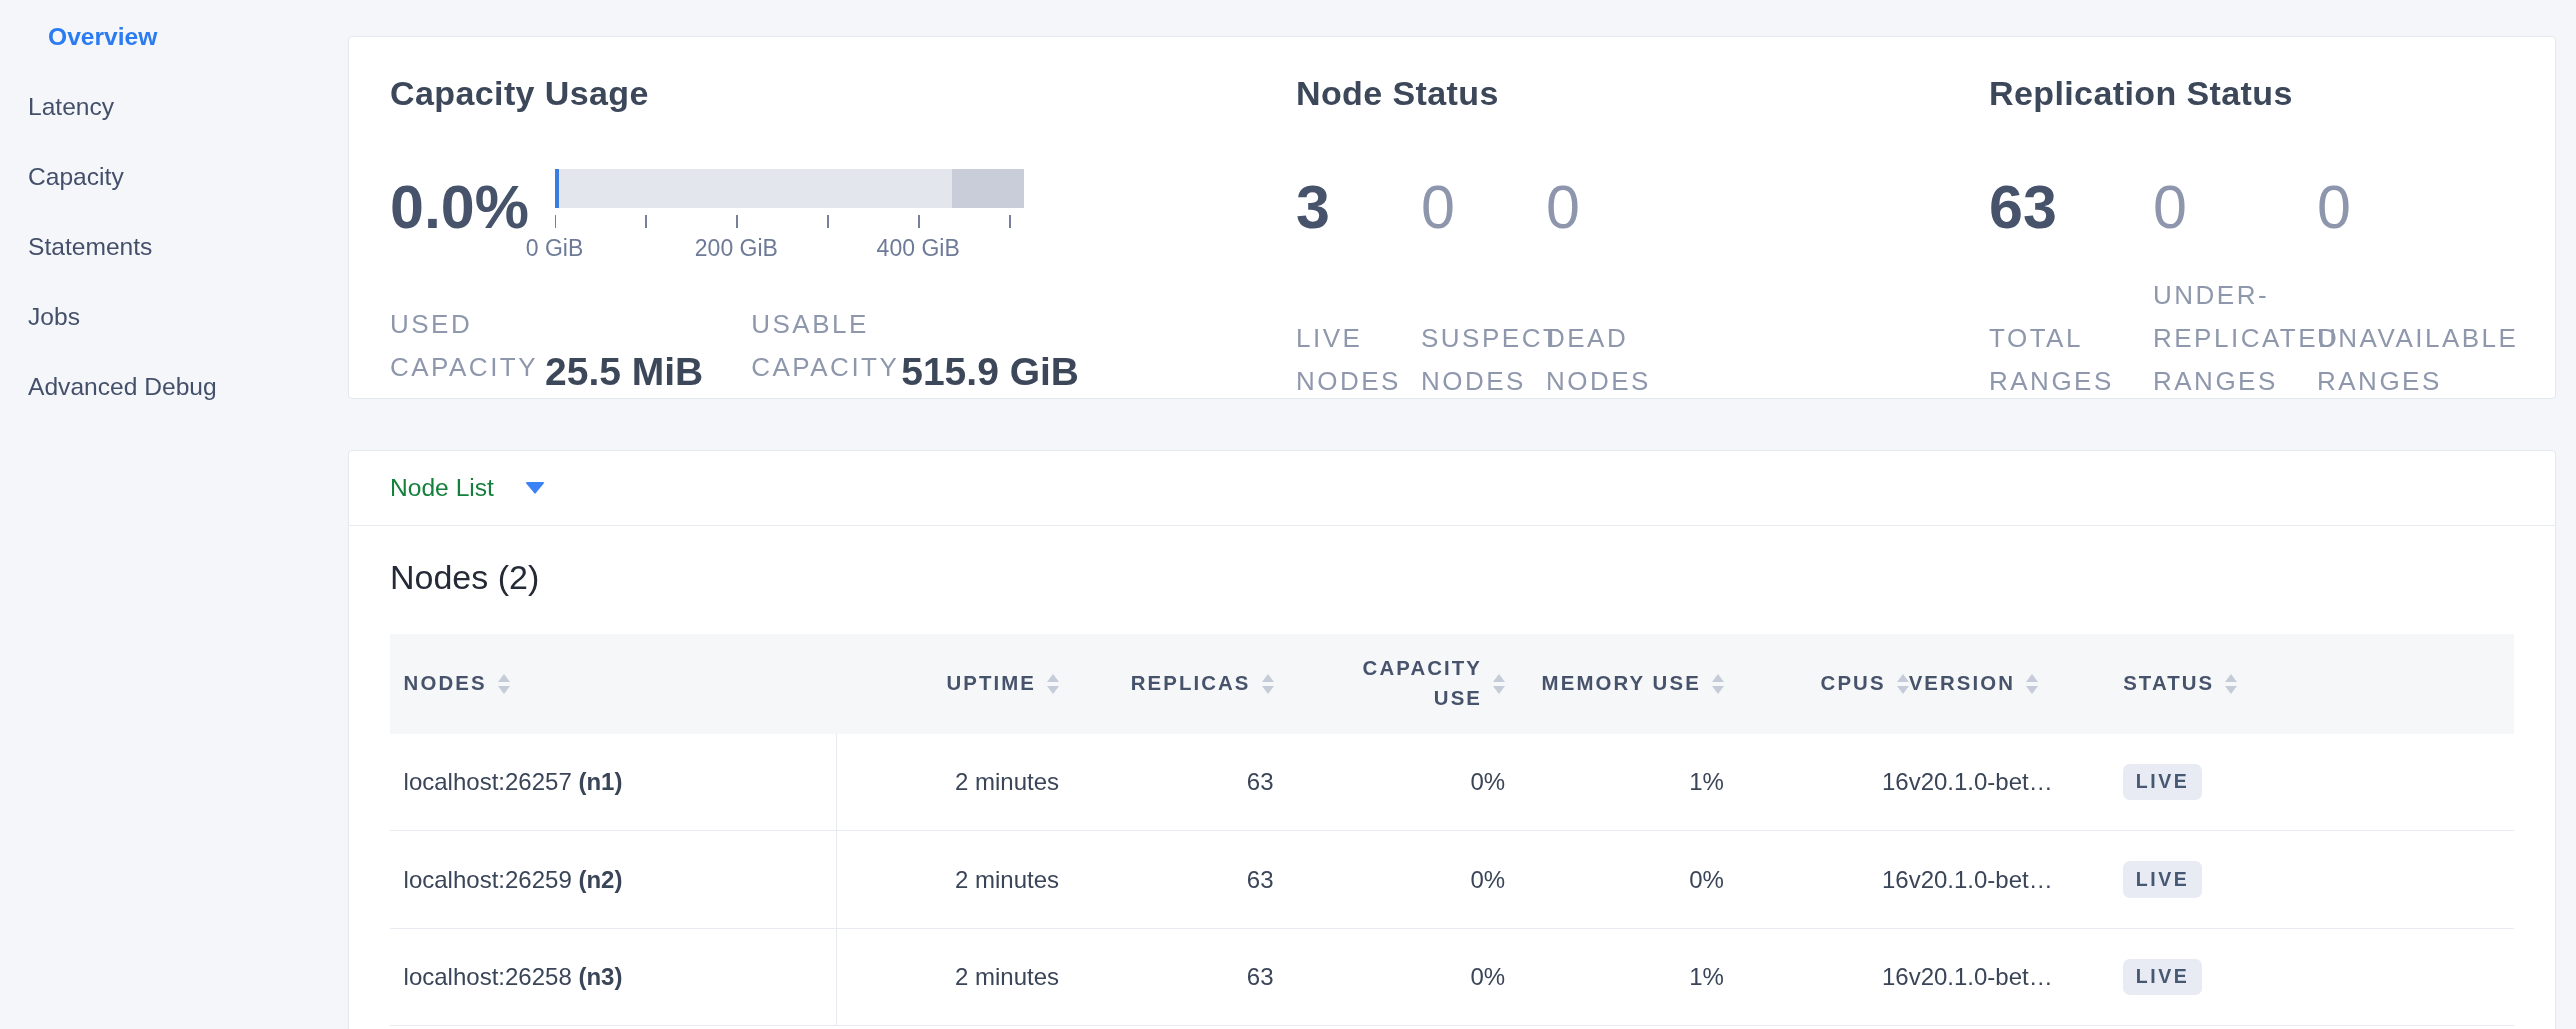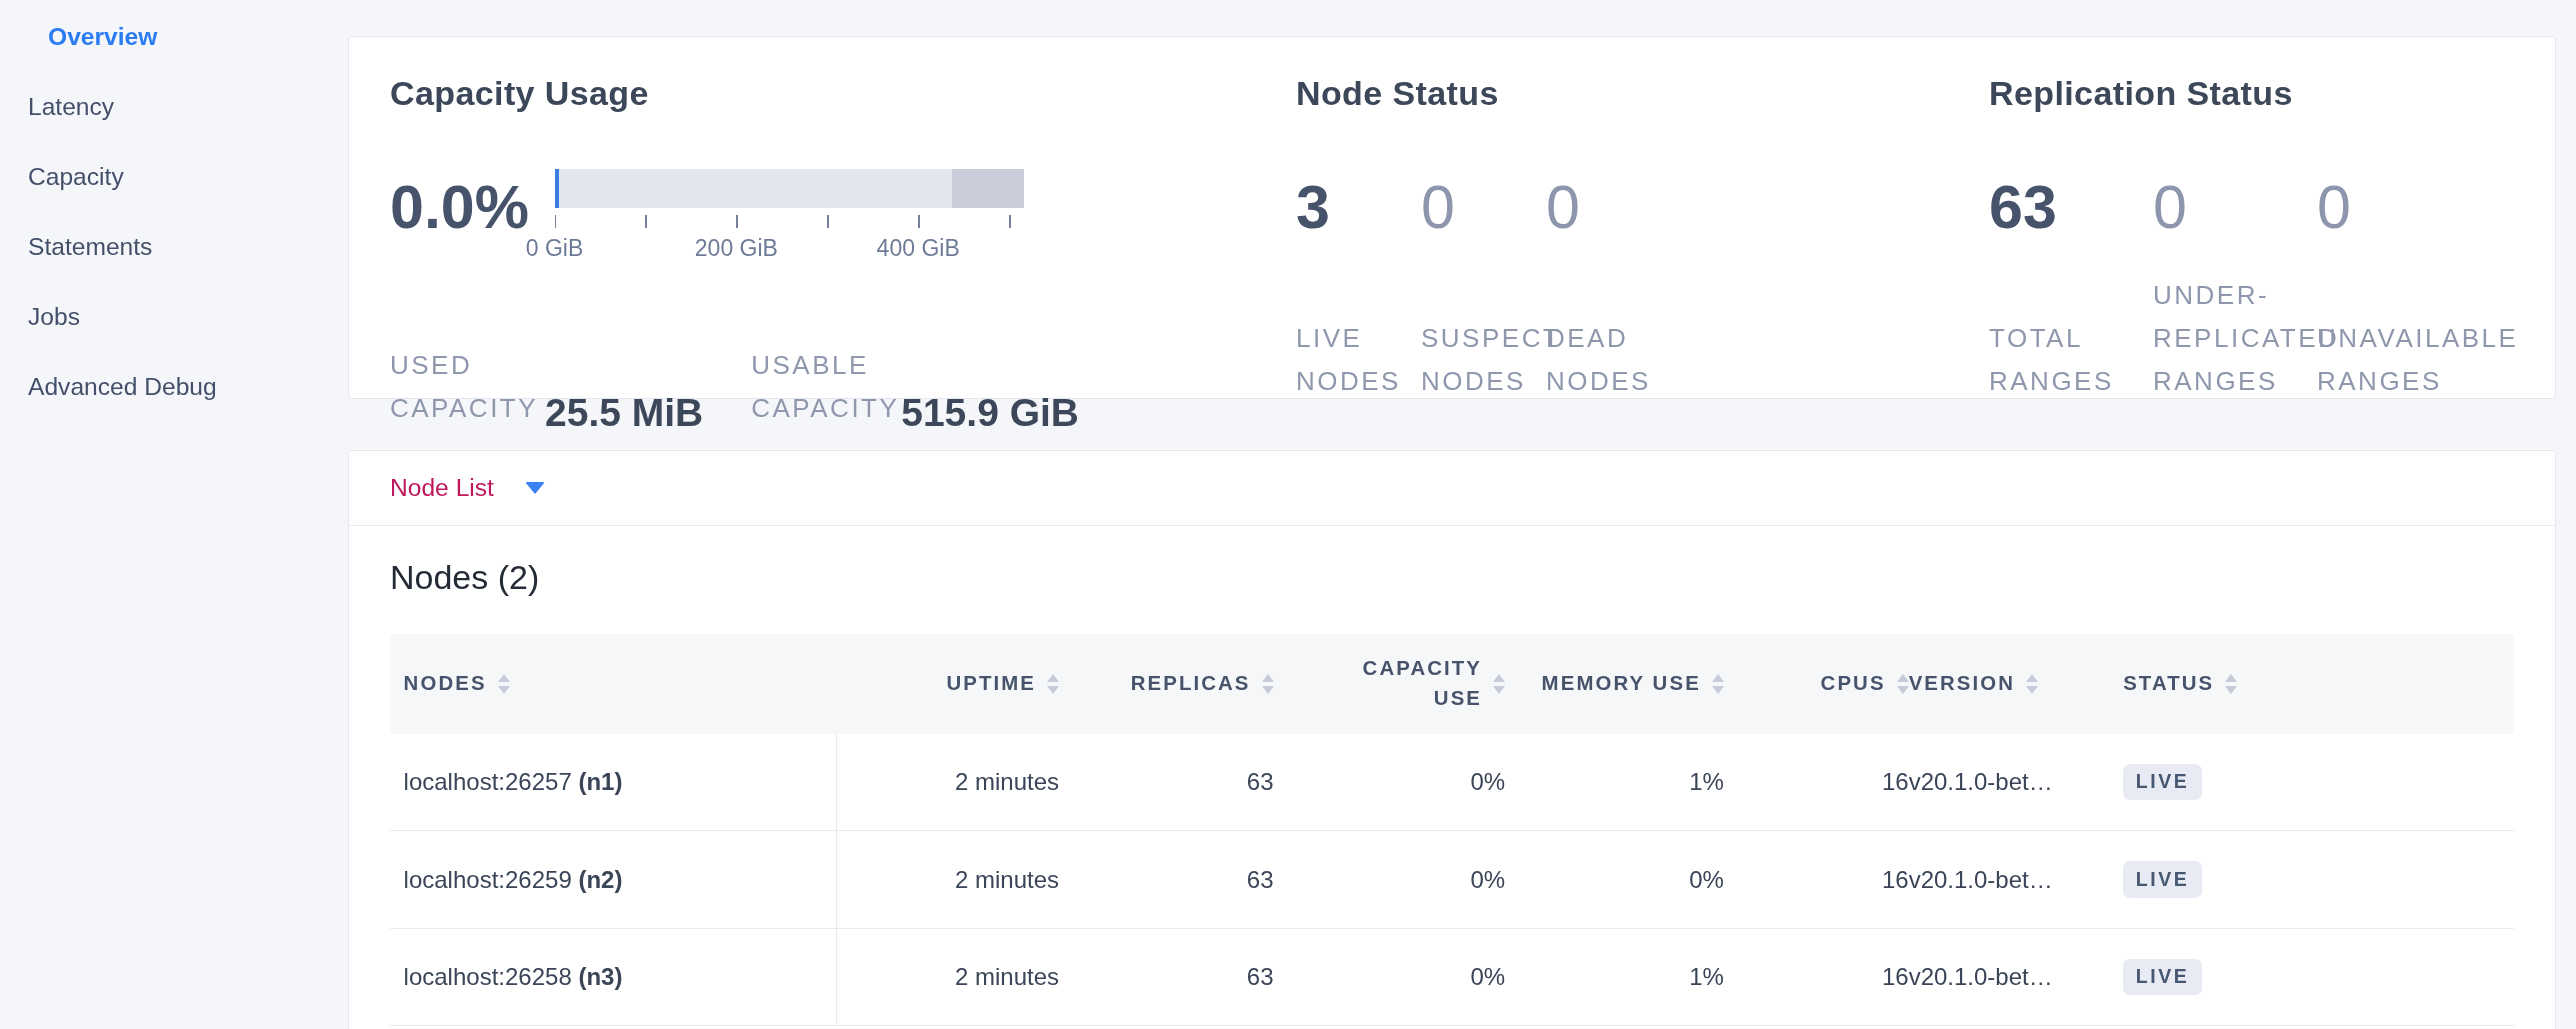--- a/index.html
+++ b/index.html
@@ -58,21 +58,21 @@
   .cap-bar-used { position:absolute; top:0; left:0; height:100%; background:#3b7ce0; }
   .cap-axis { position:relative; height:51px; }
   .tick { position:absolute; top:6.8px; width:1.7px; height:13.6px; background:#76809a; }
   .tick-label {
     position:absolute; top:27px; transform:translateX(-50%);
     font-size:23px; color:#6e7b97; white-space:nowrap;
   }
 
   .cap-stats { display:flex; margin-top:44px; align-items:flex-end; }
   .stat-group { display:flex; align-items:flex-end; }
-  .stat-group + .stat-group { margin-left:48px;margin-top:41px; }
+  .stat-group + .stat-group { margin-left:48px; }
   .micro-label {
     font-size:26px; letter-spacing:2.5px; color:#8e97ac; line-height:1.65;
     text-transform:uppercase; white-space:nowrap;
   }
   .stat-value {
     font-size:39px; font-weight:700; color:#3c4859; line-height:1;
     margin-left:12px; position:relative; top:2.5px; white-space:nowrap;
   }
   .g1-label { width:143px; }
   .g2-label { width:138px; }
@@ -89,21 +89,21 @@
   .stat-col .micro-label { margin-top:auto; }
   .stat-col { height:241px; }
 
   
   .card-nodes { margin-top:51px; margin-bottom:20.4px; }
   .nodelist-strip {
     height:75px; display:flex; align-items:center;
     padding-left:41px; border-bottom:0.8px solid #e8ebf1;
     cursor:pointer;
   }
-  .nodelist-label { font-size:24.6px; color:#be185d; }
+  .nodelist-label { font-size:24.6px; color:#15803d; }
   .caret-down {
     width:0; height:0; margin-left:31px;
     border-left:10.2px solid transparent; border-right:10.2px solid transparent;
     border-top:12px solid #3b82f6; border-radius:2.5px;
   }
   .nodes-content { padding:32px 41px 49px 41px; }
   .nodes-heading { font-size:34px; font-weight:400; color:#242b36; margin-bottom:37px; }
 
   table { width:100%; border-collapse:collapse; table-layout:fixed; }
   thead th {

